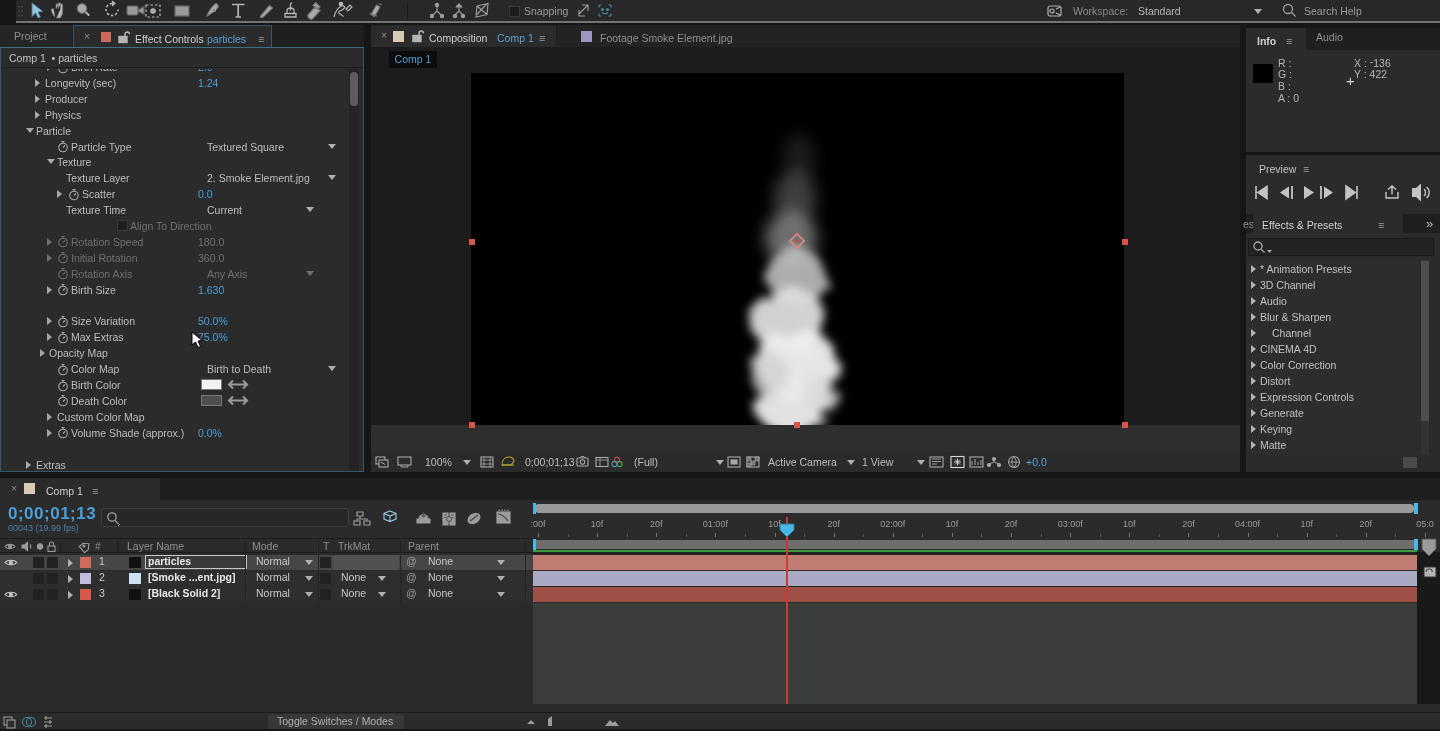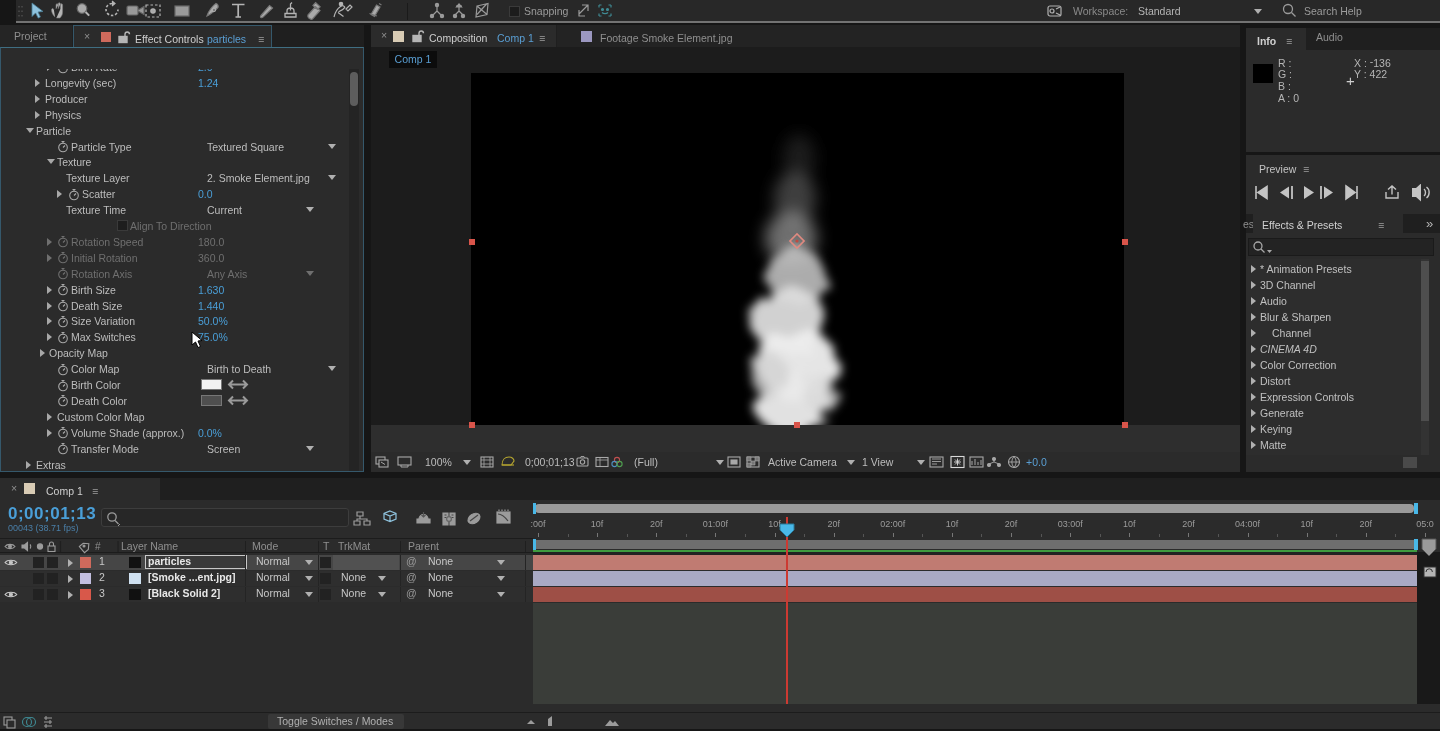--- a/index.html
+++ b/index.html
@@ -83,20 +83,21 @@
   <span class="abs" style="left:27px;top:6px;width:10px;height:10px;background:#cf6a5c;"></span>
   <svg class="abs" style="left:43px;top:4px;" width="14" height="14" fill="none" stroke="#b5b5b5" stroke-width="1.4">
       <rect x="2" y="6.5" width="8" height="6" fill="#b5b5b5"></rect>
       <path d="M8,6.5 v-2.2 c0,-3 4.5,-3 4.5,0"></path>
     </svg>
   <span class="abs" style="left:61px;top:3px;color:#cfcfcf;">Effect Controls</span>
   <span class="abs blue" style="left:133px;top:3px;">particles</span>
   <span class="abs" style="left:184px;top:3px;color:#9f9f9f;">≡</span>
 </div>
 <div class="panel" id="ec" style="left:0;top:47px;width:364px;height:425px;border:1px solid #35586b;border-top:1px solid #3f6e82;overflow:hidden;">
+  <div class="abs" style="left:0;top:0;width:100%;height:20px;background:#2b2b2b;border-bottom:1px solid #1e1e1e;line-height:20px;padding-left:8px;color:#c4c4c4;">Comp 1 &nbsp;•&nbsp;particles</div>
   <div id="ecrows" class="abs" style="left:0;top:21px;width:100%;height:404px;overflow:hidden;">
       <div class="row" style="top:-10px">
         <span class="tri-r" style="position:absolute;left:46px;top:4px;border-left-color:#a8a8a8"></span>
         <span style="position:absolute;left:57px;top:0;">
           <svg style="position:absolute;left:-1px;top:1.5px" width="12" height="13" fill="none" stroke="#a8a8a8" stroke-width="1.1">
             <circle cx="6" cy="7.5" r="4.3"></circle>
             <path d="M4.5,1.5 h3 M6,1.5 v2 M6,7.5 l2,-2"></path>
           </svg>
         </span>
         <span style="position:absolute;left:70px;top:0px;color:#bdbdbd">Birth Rate</span>
@@ -196,51 +197,40 @@
         <span class="tri-r" style="position:absolute;left:46px;top:4px;border-left-color:#a8a8a8"></span>
         <span style="position:absolute;left:57px;top:0;">
           <svg style="position:absolute;left:-1px;top:1.5px" width="12" height="13" fill="none" stroke="#a8a8a8" stroke-width="1.1">
             <circle cx="6" cy="7.5" r="4.3"></circle>
             <path d="M4.5,1.5 h3 M6,1.5 v2 M6,7.5 l2,-2"></path>
           </svg>
         </span>
         <span style="position:absolute;left:70px;top:0px;color:#bdbdbd">Birth Size</span>
         <span style="position:absolute;left:197px;top:0;color:#4a9fd8">1.630</span>
       </div>
-      <div class="row" style="top:228.50000000000006px">
-        <span class="tri-r" style="position:absolute;left:46px;top:4px;border-left-color:#a8a8a8"></span>
-        <span style="position:absolute;left:57px;top:0;">
-          <svg style="position:absolute;left:-1px;top:1.5px" width="12" height="13" fill="none" stroke="#a8a8a8" stroke-width="1.1">
-            <circle cx="6" cy="7.5" r="4.3"></circle>
-            <path d="M4.5,1.5 h3 M6,1.5 v2 M6,7.5 l2,-2"></path>
-          </svg>
-        </span>
-        <span style="position:absolute;left:70px;top:0px;color:#bdbdbd">Death Size</span>
-        <span style="position:absolute;left:197px;top:0;color:#4a9fd8">1.440</span>
-      </div>
       <div class="row" style="top:244.40000000000006px">
         <span class="tri-r" style="position:absolute;left:46px;top:4px;border-left-color:#a8a8a8"></span>
         <span style="position:absolute;left:57px;top:0;">
           <svg style="position:absolute;left:-1px;top:1.5px" width="12" height="13" fill="none" stroke="#a8a8a8" stroke-width="1.1">
             <circle cx="6" cy="7.5" r="4.3"></circle>
             <path d="M4.5,1.5 h3 M6,1.5 v2 M6,7.5 l2,-2"></path>
           </svg>
         </span>
         <span style="position:absolute;left:70px;top:0px;color:#bdbdbd">Size Variation</span>
         <span style="position:absolute;left:197px;top:0;color:#4a9fd8">50.0%</span>
       </div>
       <div class="row" style="top:260.30000000000007px">
         <span class="tri-r" style="position:absolute;left:46px;top:4px;border-left-color:#a8a8a8"></span>
         <span style="position:absolute;left:57px;top:0;">
           <svg style="position:absolute;left:-1px;top:1.5px" width="12" height="13" fill="none" stroke="#a8a8a8" stroke-width="1.1">
             <circle cx="6" cy="7.5" r="4.3"></circle>
             <path d="M4.5,1.5 h3 M6,1.5 v2 M6,7.5 l2,-2"></path>
           </svg>
         </span>
-        <span style="position:absolute;left:70px;top:0px;color:#bdbdbd">Max Switches</span>
+        <span style="position:absolute;left:70px;top:0px;color:#bdbdbd">Max Extras</span>
         <span style="position:absolute;left:197px;top:0;color:#4a9fd8">75.0%</span>
       </div>
       <div class="row" style="top:276.20000000000005px">
         <span class="tri-r" style="position:absolute;left:39px;top:4px;border-left-color:#a8a8a8"></span>
         <span style="position:absolute;left:48px;top:0px;color:#bdbdbd">Opacity Map</span>
       </div>
       <div class="row" style="top:292.1px">
         <span style="position:absolute;left:57px;top:0;">
           <svg style="position:absolute;left:-1px;top:1.5px" width="12" height="13" fill="none" stroke="#a8a8a8" stroke-width="1.1">
             <circle cx="6" cy="7.5" r="4.3"></circle>
@@ -284,31 +274,20 @@
       <div class="row" style="top:355.69999999999993px">
         <span class="tri-r" style="position:absolute;left:46px;top:4px;border-left-color:#a8a8a8"></span>
         <span style="position:absolute;left:57px;top:0;">
           <svg style="position:absolute;left:-1px;top:1.5px" width="12" height="13" fill="none" stroke="#a8a8a8" stroke-width="1.1">
             <circle cx="6" cy="7.5" r="4.3"></circle>
             <path d="M4.5,1.5 h3 M6,1.5 v2 M6,7.5 l2,-2"></path>
           </svg>
         </span>
         <span style="position:absolute;left:70px;top:0px;color:#bdbdbd">Volume Shade (approx.)</span>
         <span style="position:absolute;left:197px;top:0;color:#4a9fd8">0.0%</span>
-      </div>
-      <div class="row" style="top:371.5999999999999px">
-        <span style="position:absolute;left:57px;top:0;">
-          <svg style="position:absolute;left:-1px;top:1.5px" width="12" height="13" fill="none" stroke="#a8a8a8" stroke-width="1.1">
-            <circle cx="6" cy="7.5" r="4.3"></circle>
-            <path d="M4.5,1.5 h3 M6,1.5 v2 M6,7.5 l2,-2"></path>
-          </svg>
-        </span>
-        <span style="position:absolute;left:70px;top:0px;color:#bdbdbd">Transfer Mode</span>
-        <span style="position:absolute;left:206px;top:0;color:#bdbdbd">Screen</span>
-        <span class="tri-d" style="position:absolute;left:305px;top:5px;"></span>
       </div>
       <div class="row" style="top:387.4999999999999px">
         <span class="tri-r" style="position:absolute;left:25px;top:4px;border-left-color:#a8a8a8"></span>
         <span style="position:absolute;left:35px;top:0px;color:#bdbdbd">Extras</span>
       </div>
     </div>
 
   <div class="abs" style="left:348px;top:21px;width:10px;height:404px;background:#242424;"></div>
   <div class="abs" style="left:349px;top:24px;width:8px;height:34px;background:#5d5d5d;border-radius:4px;"></div>
 <svg style="position:absolute;left:190px;top:283px;" width="14" height="18">
@@ -505,21 +484,21 @@
         <path d="M12,10 l3.5,3.5"></path>
         <path d="M18,11 l2.5,3 l2.5,-3 z" fill="#a8a8a8" stroke="none"></path>
       </svg>
   </div>
   <div id="fxlist" class="abs" style="left:0;top:26px;width:175px;height:196px;background:#2d2d2d;">
       <div style="position:absolute;left:0;top:2px;height:16px;line-height:16px;"><span class="tri-r" style="margin-left:5px;"></span><span style="margin-left:4px;color:#c0c0c0">* Animation Presets</span></div>
       <div style="position:absolute;left:0;top:18px;height:16px;line-height:16px;"><span class="tri-r" style="margin-left:5px;"></span><span style="margin-left:4px;color:#c0c0c0">3D Channel</span></div>
       <div style="position:absolute;left:0;top:34px;height:16px;line-height:16px;"><span class="tri-r" style="margin-left:5px;"></span><span style="margin-left:4px;color:#c0c0c0">Audio</span></div>
       <div style="position:absolute;left:0;top:50px;height:16px;line-height:16px;"><span class="tri-r" style="margin-left:5px;"></span><span style="margin-left:4px;color:#c0c0c0">Blur &amp; Sharpen</span></div>
       <div style="position:absolute;left:0;top:66px;height:16px;line-height:16px;"><span class="tri-r" style="margin-left:5px;"></span><span style="margin-left:16px;color:#c0c0c0">Channel</span></div>
-      <div style="position:absolute;left:0;top:82px;height:16px;line-height:16px;font-style:italic;"><span class="tri-r" style="margin-left:5px;"></span><span style="margin-left:4px;color:#c0c0c0">CINEMA 4D</span></div>
+      <div style="position:absolute;left:0;top:82px;height:16px;line-height:16px;"><span class="tri-r" style="margin-left:5px;"></span><span style="margin-left:4px;color:#c0c0c0">CINEMA 4D</span></div>
       <div style="position:absolute;left:0;top:98px;height:16px;line-height:16px;"><span class="tri-r" style="margin-left:5px;"></span><span style="margin-left:4px;color:#c0c0c0">Color Correction</span></div>
       <div style="position:absolute;left:0;top:114px;height:16px;line-height:16px;"><span class="tri-r" style="margin-left:5px;"></span><span style="margin-left:4px;color:#c0c0c0">Distort</span></div>
       <div style="position:absolute;left:0;top:130px;height:16px;line-height:16px;"><span class="tri-r" style="margin-left:5px;"></span><span style="margin-left:4px;color:#c0c0c0">Expression Controls</span></div>
       <div style="position:absolute;left:0;top:146px;height:16px;line-height:16px;"><span class="tri-r" style="margin-left:5px;"></span><span style="margin-left:4px;color:#c0c0c0">Generate</span></div>
       <div style="position:absolute;left:0;top:162px;height:16px;line-height:16px;"><span class="tri-r" style="margin-left:5px;"></span><span style="margin-left:4px;color:#c0c0c0">Keying</span></div>
       <div style="position:absolute;left:0;top:178px;height:16px;line-height:16px;"><span class="tri-r" style="margin-left:5px;"></span><span style="margin-left:4px;color:#c0c0c0">Matte</span></div>
     </div>
   <div class="abs" style="left:175px;top:26px;width:8px;height:196px;background:#333;"></div>
   <div class="abs" style="left:175px;top:28px;width:8px;height:160px;background:#4e4e4e;"></div>
   <div class="abs" style="left:0;top:222px;width:194px;height:17px;background:#2b2b2b;"></div>
@@ -529,21 +508,21 @@
 <div class="tabbar" style="left:0;top:478px;width:1440px;height:22px;background:#1f1f1f;"></div>
 <div class="abs" style="left:0;top:478px;width:160px;height:22px;background:#2b2b2b;line-height:21px;">
   <span style="color:#8f8f8f;margin-left:11px;">×</span>
   <span class="abs" style="left:24px;top:5px;width:11px;height:11px;background:#d8cbb4;"></span>
   <span class="abs" style="left:46px;top:3px;color:#cfcfcf;">Comp 1</span>
   <span class="abs" style="left:92px;top:3px;color:#9f9f9f;">≡</span>
 </div>
 <div class="panel" id="tl" style="left:0;top:500px;width:1440px;height:231px;">
 
   <div class="abs" style="left:8px;top:4px;color:#4a9fd8;font-size:17px;font-weight:bold;letter-spacing:0.5px;">0;00;01;13</div>
-  <div class="abs" style="left:8px;top:23px;color:#4a7fa8;font-size:9px;">00043 (38.71 fps)</div>
+  <div class="abs" style="left:8px;top:23px;color:#4a7fa8;font-size:9px;">00043 (19.99 fps)</div>
   <div class="abs" style="left:101px;top:8px;width:248px;height:19px;border:1px solid #3d3d3d;border-radius:3px;background:#272727;"></div>
   <svg class="abs" style="left:104px;top:10px;" width="22" height="16" fill="none" stroke="#9b9b9b" stroke-width="1.3">
     <circle cx="8" cy="7" r="4.2"></circle>
       <path d="M11,10.5 l3.5,3.5"></path>
       <path d="M14,16 l2,-2" stroke-width="1"></path>
   </svg>
   <svg class="abs" style="left:352px;top:8px;" width="170" height="20" fill="none" stroke="#9b9b9b" stroke-width="1.2">
     <path d="M5,4 h6 v4 h-6 z M2,13 h6 v4 h-6 z M12,13 h6 v4 h-6 z M8,8 v3 M8,11 h-3 v2 M8,11 h7 v2"></path>
     <g transform="translate(30,0)">
         <path d="M8,3 l6,2.5 v5.5 l-6,2.5 l-6,-2.5 v-5.5 z M2,5.5 l6,2.5 l6,-2.5 M8,8 v5.5" stroke="#8fc3de"></path>
@@ -577,21 +556,21 @@
         <path d="M30,5.5 c1,1 1,3 0,4"></path>
       <circle cx="40" cy="7.5" r="2.6" fill="#9b9b9b"></circle>
       <rect x="48" y="7" width="7" height="5.5"></rect>
         <path d="M49.5,7 v-2 c0,-2.6 4,-2.6 4,0 v2"></path>
       <path d="M60.5,2 v11" stroke="#1f1f1f"></path>
       <path d="M81,4 l5,0 l4,4 l-4,4 l-5,0 z" transform="rotate(-40 85 8)"></path>
         <circle cx="84" cy="7" r="1" fill="#9b9b9b"></circle>
       <text x="95" y="11" fill="#8f8f8f" stroke="none" font-size="10" font-family="Liberation Sans">#</text>
       <path d="M118,2 v11" stroke="#1f1f1f"></path>
     </svg>
-    <span class="abs" style="left:121px;top:1px;">Layer Name</span>
+    <span class="abs" style="left:127px;top:1px;">Layer Name</span>
     <span class="abs" style="left:252px;top:1px;">Mode</span>
     <span class="abs" style="left:323px;top:1px;">T</span>
     <span class="abs" style="left:338px;top:1px;">TrkMat</span>
     <span class="abs" style="left:408px;top:1px;">Parent</span>
     <span class="abs" style="left:245px;top:2px;width:1px;height:11px;background:#1f1f1f;"></span>
     <span class="abs" style="left:318px;top:2px;width:1px;height:11px;background:#1f1f1f;"></span>
     <span class="abs" style="left:400px;top:2px;width:1px;height:11px;background:#1f1f1f;"></span>
     <span class="abs" style="left:525px;top:2px;width:1px;height:11px;background:#1f1f1f;"></span>
   </div>
   <div id="tlrows">

